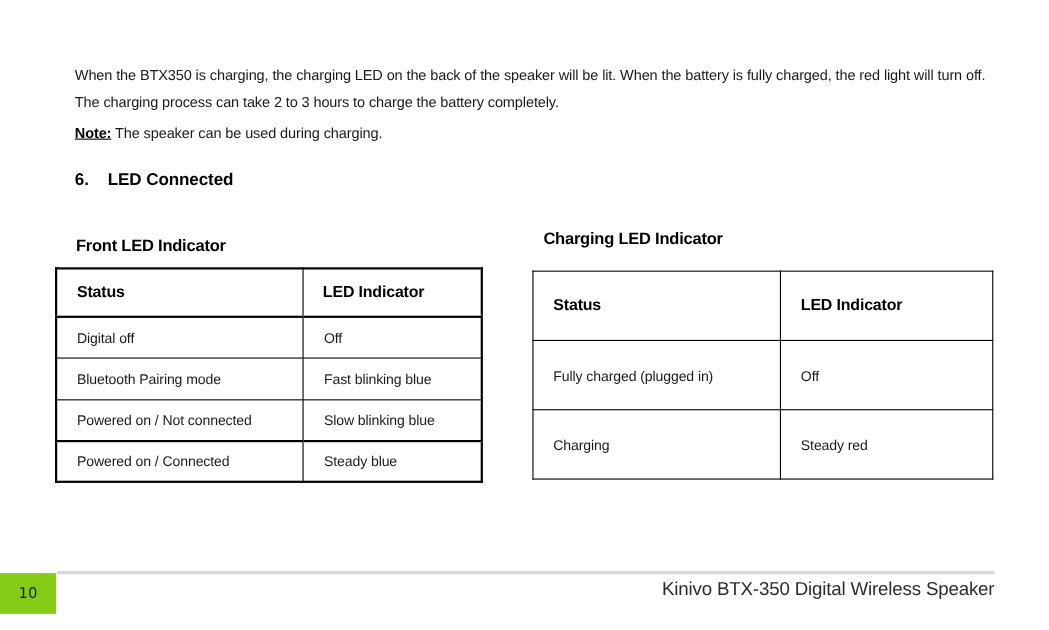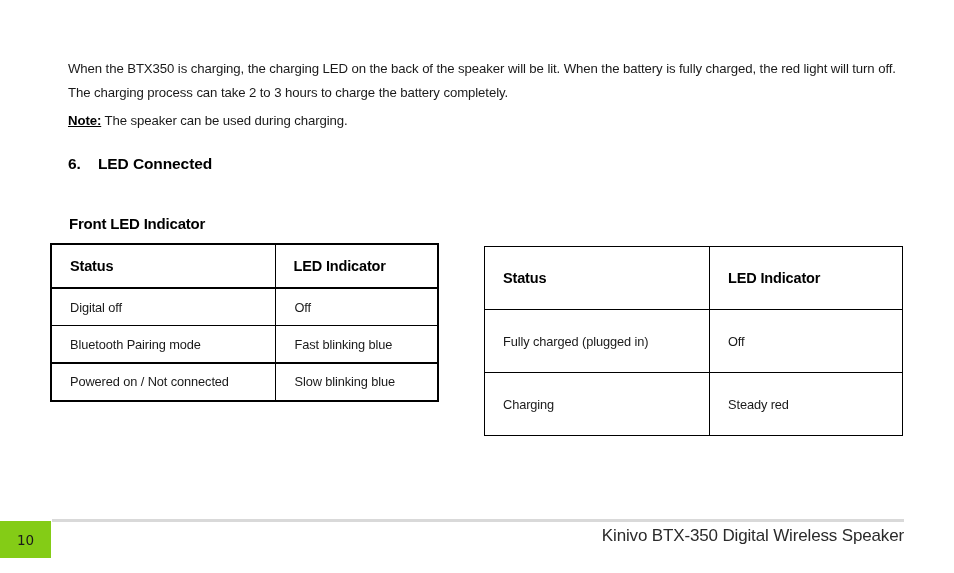--- a/index.html
+++ b/index.html
@@ -211,23 +211,28 @@
         <td class="cell-led">Off</td>
       </tr>
       <tr>
         <td class="cell-status">Bluetooth Pairing mode</td>
         <td class="cell-led">Fast blinking blue</td>
       </tr>
       <tr>
         <td class="cell-status">Powered on / Not connected</td>
         <td class="cell-led">Slow blinking blue</td>
       </tr>
+      <tr>
+        <td class="cell-status">Powered on / Connected</td>
+        <td class="cell-led">Steady blue</td>
+      </tr>
     </tbody>
   </table>
 
+  <div class="table-caption" id="charging-led-caption">Charging LED Indicator</div>
 
   <table id="charging-led-table">
     <colgroup>
       <col class="col-status">
       <col class="col-led">
     </colgroup>
     <thead>
       <tr>
         <th>Status</th>
         <th>LED Indicator</th>

